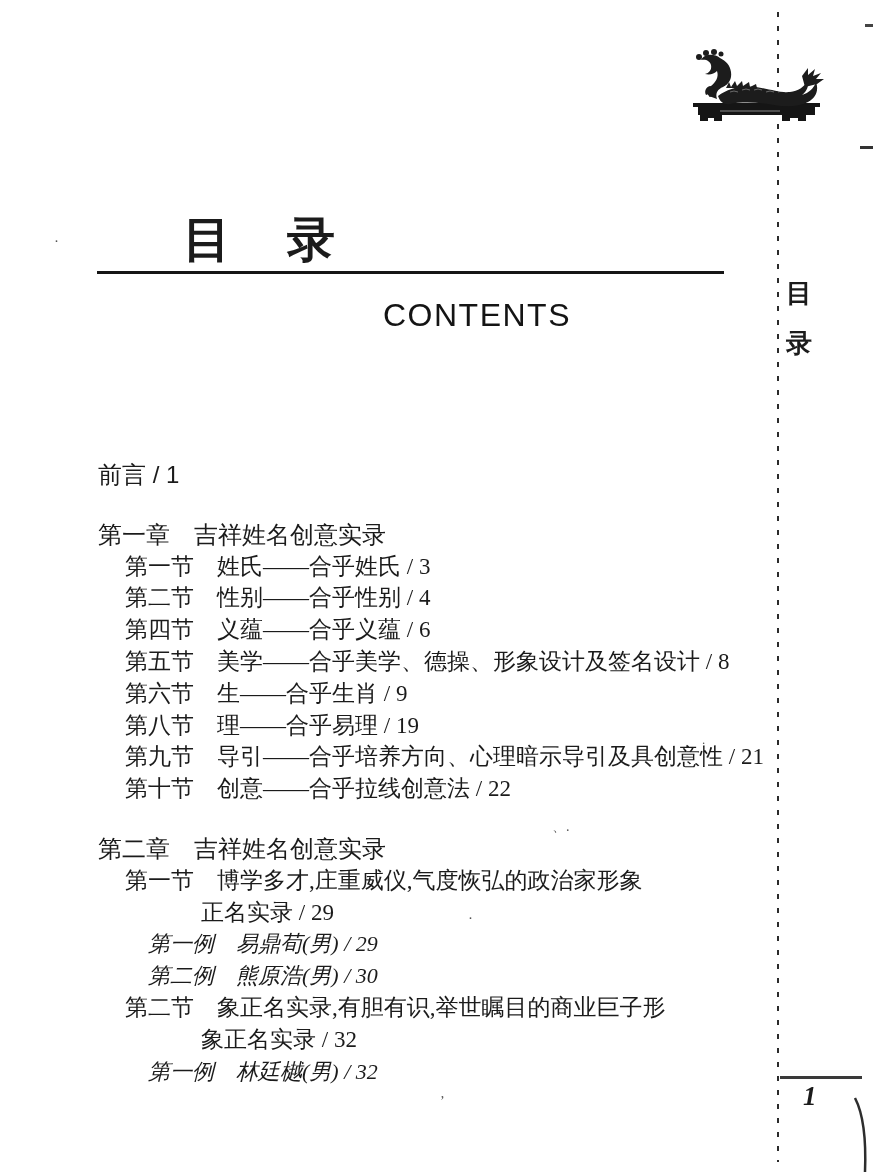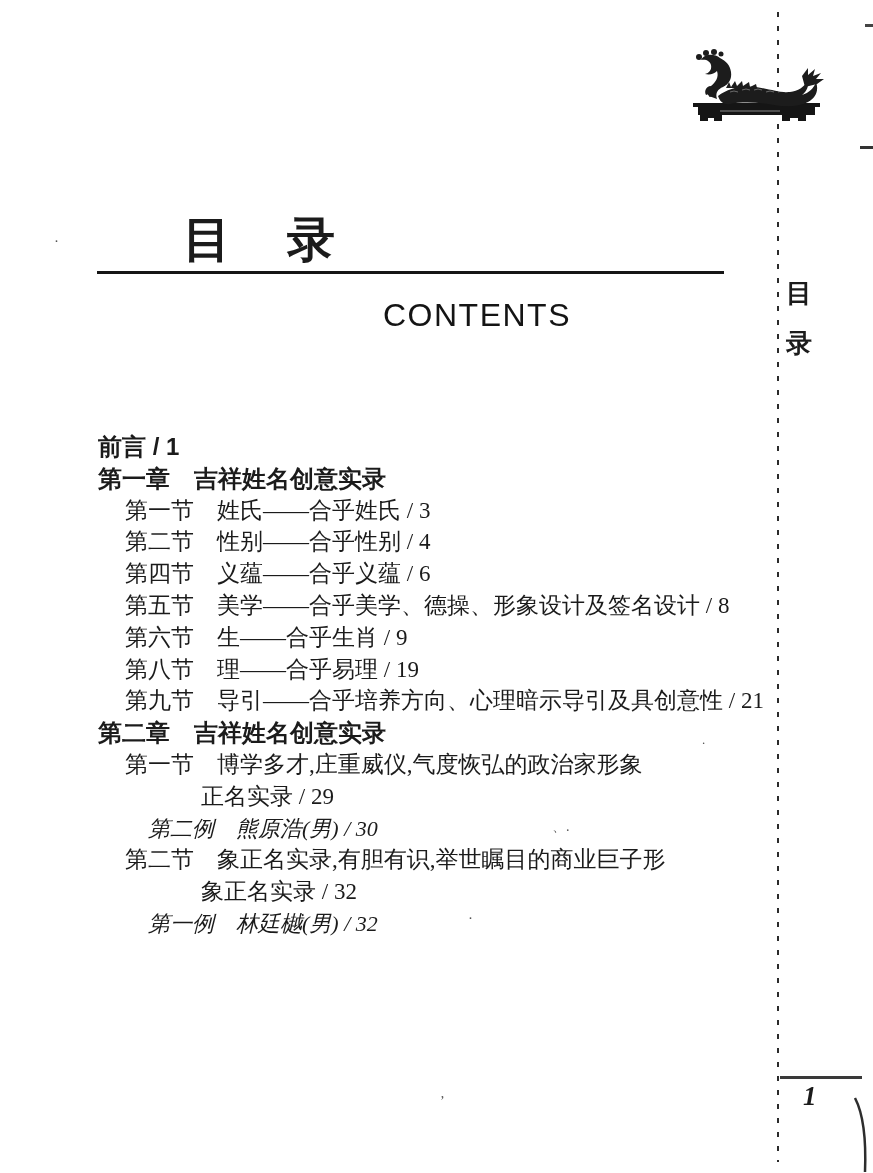--- a/index.html
+++ b/index.html
@@ -24,22 +24,23 @@
     font-family:"Liberation Sans","DejaVu Sans",sans-serif;
     margin-top:10px;
   }
   
   .toc { position:absolute; left:98px; top:431px; width:668px; }
   .toc-line {
     line-height:31.8px; font-size:23px; white-space:nowrap;
     font-family:"Liberation Serif","DejaVu Serif",serif;
   }
   .toc-line.front, .toc-line.chapter {
-    font-weight:700; font-size:24px;
+    font-weight:400; font-size:24px;
     font-family:"Liberation Sans","DejaVu Sans",sans-serif;
+    margin-top:28px;
   }
   .toc-line.section   { padding-left:27px; }
   .toc-line.cont      { padding-left:103px; }
   .toc-line.example   { padding-left:50px; font-style:italic; font-size:22px; }
   .toc-line .author   { font-size:17px; font-style:italic; letter-spacing:2px; }
   
   .dash-line {
     position:absolute; left:777px; top:12px; width:2px; height:1150px;
     background:repeating-linear-gradient(180deg,#2b2b2b 0 5px,transparent 5px 14px);
   }
@@ -79,23 +80,25 @@
   <div class="toc">
       <div class="toc-line front"><span>前言 / 1</span></div>
       <div class="toc-line chapter"><span>第一章　吉祥姓名创意实录</span></div>
       <div class="toc-line section"><span>第一节　姓氏——合乎姓氏 / 3</span></div>
       <div class="toc-line section"><span>第二节　性别——合乎性别 / 4</span></div>
       <div class="toc-line section"><span>第四节　义蕴——合乎义蕴 / 6</span></div>
       <div class="toc-line section"><span>第五节　美学——合乎美学、德操、形象设计及签名设计 / 8</span></div>
       <div class="toc-line section"><span>第六节　生——合乎生肖 / 9</span></div>
       <div class="toc-line section"><span>第八节　理——合乎易理 / 19</span></div>
       <div class="toc-line section"><span>第九节　导引——合乎培养方向、心理暗示导引及具创意性 / 21</span></div>
+      <div class="toc-line section"><span>第十节　创意——合乎拉线创意法 / 22</span></div>
       <div class="toc-line chapter"><span>第二章　吉祥姓名创意实录</span></div>
       <div class="toc-line section"><span>第一节　博学多才,庄重威仪,气度恢弘的政治家形象</span></div>
       <div class="toc-line cont"><span>正名实录 / 29</span></div>
+      <div class="toc-line example"><span>第一例　易鼎荀(男) / 29</span></div>
       <div class="toc-line example"><span>第二例　熊原浩(男) / 30</span></div>
       <div class="toc-line section"><span>第二节　象正名实录,有胆有识,举世瞩目的商业巨子形</span></div>
       <div class="toc-line cont"><span>象正名实录 / 32</span></div>
       <div class="toc-line example"><span>第一例　林廷樾(男) / 32</span></div>
     </div>
 
   <div class="dash-line"></div>
 
   <div class="dragon">
     <svg width="140" height="85" viewBox="0 0 140 85" xmlns="http://www.w3.org/2000/svg">

